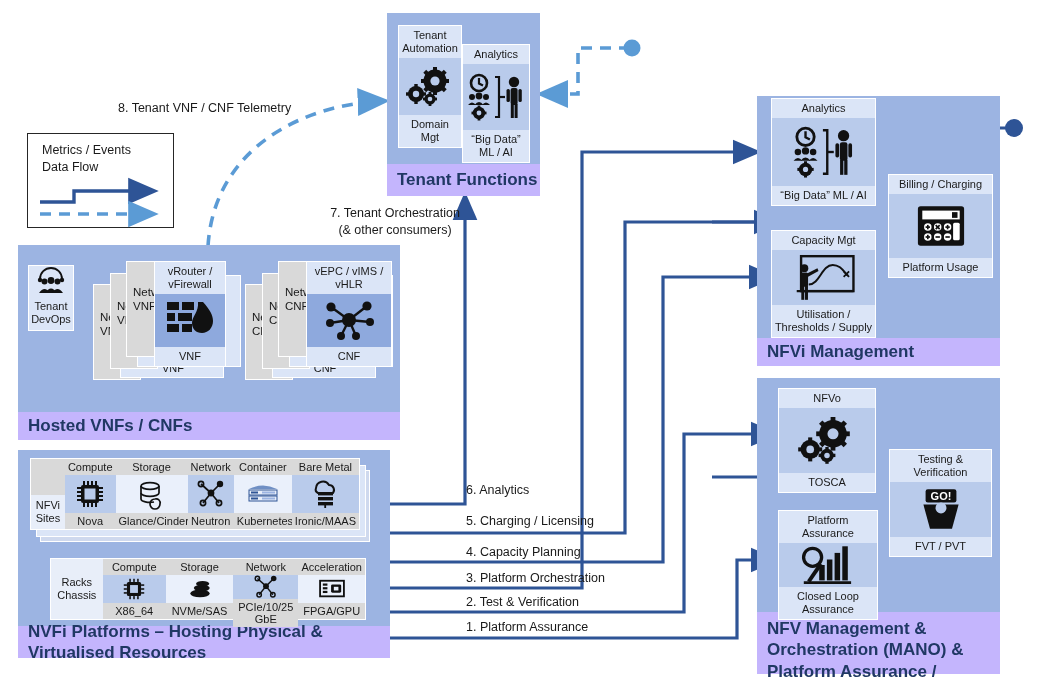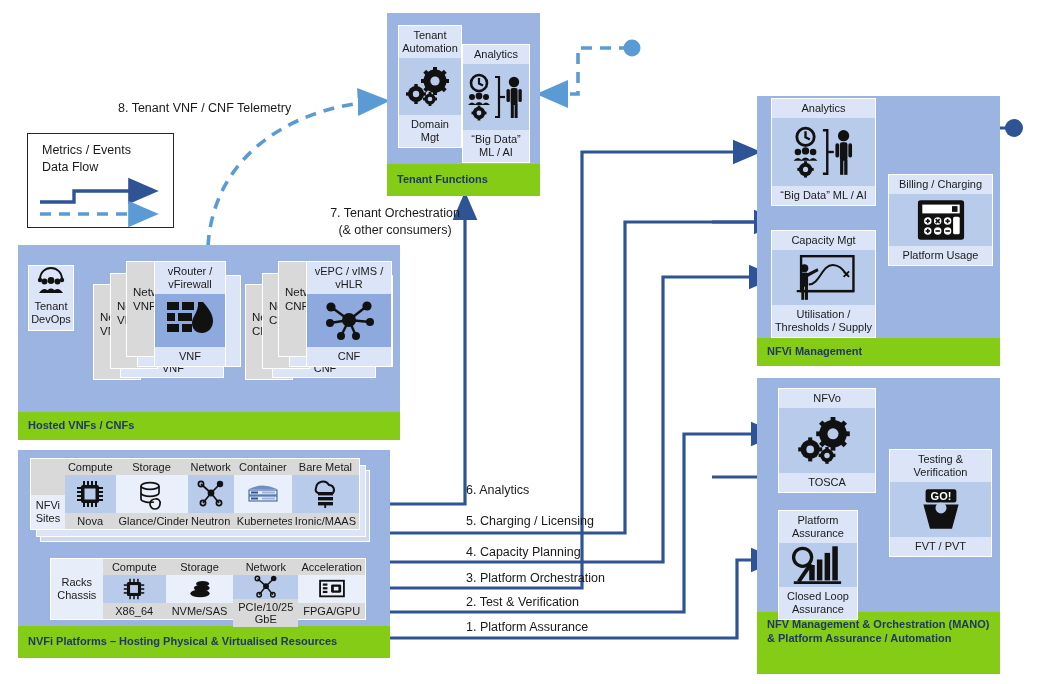--- a/index.html
+++ b/index.html
@@ -3,21 +3,21 @@
 <meta charset="utf-8">
 <title>NFV Telemetry Architecture</title>
 <style>
   html,body{margin:0;padding:0;background:#ffffff;}
   body{width:1047px;height:684px;position:relative;overflow:hidden;
        font-family:"Liberation Sans","DejaVu Sans",sans-serif;color:#1a1a1a;}
   .abs{position:absolute;box-sizing:border-box;}
 
   
   .zone{background:#9cb4e2;}
-  .zone-title{background:#84cc16;color:#203864;font-weight:bold;font-size:11px;
+  .zone-title{background:#c4b5fd;color:#203864;font-weight:bold;font-size:17px;
               display:flex;align-items:center;padding-left:10px;line-height:1.25;}
   .zone-title.multi{align-items:flex-start;padding-top:6px;margin-top:32px;}
 
   .card{background:#b9cbeb;border:1px solid #ffffff;display:flex;flex-direction:column;}
   .card-head{background:#dbe5f7;color:#1a1a1a;font-size:11px;text-align:center;
              padding:3px 2px;line-height:1.18;}
   .card-body{flex:1;display:flex;align-items:center;justify-content:center;background:#b9cbeb;text-align:right;}
   .card-foot{background:#dbe5f7;color:#1a1a1a;font-size:11px;text-align:center;
              padding:3px 2px;line-height:1.18;}
 
@@ -533,21 +533,21 @@
         <rect x="9.2" y="29" width="2.7" height="13"></rect>
           <rect x="12.6" y="29" width="2.7" height="13"></rect>
       </g>
       <line x1="5" y1="34" x2="57" y2="34" stroke="#111" stroke-width="2"></line>
     </svg>
   </div>
   <div class="card-foot" style="white-space:pre-line;">Utilisation /
 Thresholds / Supply</div>
 </div>
 
-<div class="abs card" style="left:888px;top:174px;width:105px;height:92px;">
+<div class="abs card" style="left:888px;top:174px;width:105px;height:104px;">
   <div class="card-head">Billing / Charging</div>
   <div class="card-body">
     <svg width="52" height="44" viewBox="0 0 46 40">
       <rect x="2" y="2" width="42" height="36" rx="2.5" fill="#111"></rect>
       <rect x="6" y="6" width="34" height="8" fill="#ffffff"></rect>
       <rect x="33" y="7.4" width="5" height="5.2" fill="#111"></rect>
       <g fill="#ffffff">
         <circle cx="11" cy="21" r="3.4"></circle>
           <circle cx="20" cy="21" r="3.4"></circle>
           <circle cx="29" cy="21" r="3.4"></circle>
@@ -603,21 +603,21 @@
         <rect x="24.6" y="25" width="2.8" height="3"></rect>
           <rect x="24.6" y="36" width="2.8" height="3"></rect>
         <rect x="19" y="30.6" width="3" height="2.8"></rect>
           <rect x="30" y="30.6" width="3" height="2.8"></rect>
       </g>
     </svg>
   </div>
   <div class="card-foot">TOSCA</div>
 </div>
 
-<div class="abs card" style="left:778px;top:510px;width:80px;height:110px;">
+<div class="abs card" style="left:778px;top:510px;width:100px;height:110px;">
   <div class="card-head" style="white-space:pre-line;">Platform
 Assurance</div>
   <div class="card-body">
     <svg width="56" height="44" viewBox="0 0 50 40">
       <g fill="#111">
         <rect x="17" y="20" width="5" height="14"></rect>
           <rect x="24" y="15" width="5" height="19"></rect>
         <rect x="31" y="9" width="5" height="25"></rect>
           <rect x="38" y="3" width="5" height="31"></rect>
         <path d="M6,34 L17,18 L20,20 L9,36 z"></path>

